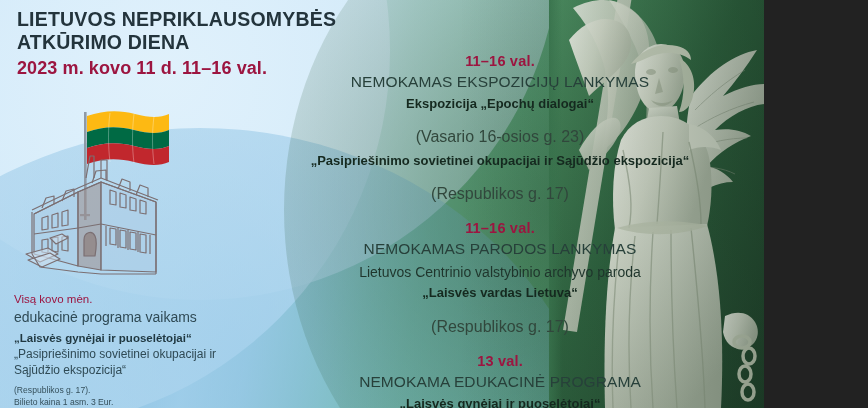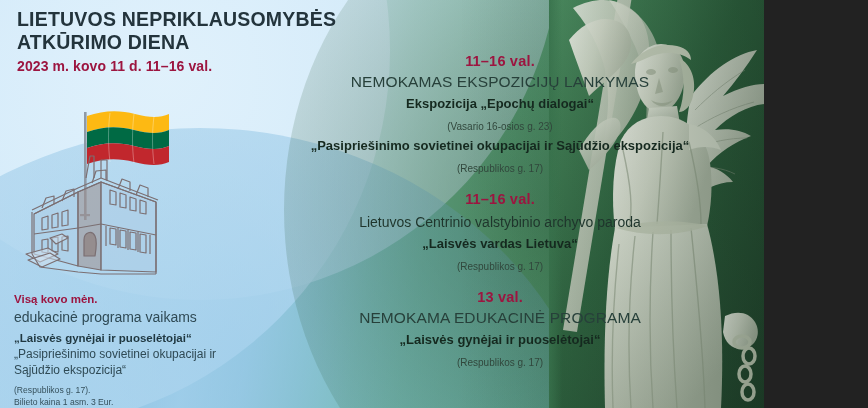--- a/index.html
+++ b/index.html
@@ -94,21 +94,21 @@
   .title-2{
     margin-top:4px;
     font-size:16.5px;
     font-weight:normal;
     letter-spacing:.2px;
     color:#32454d;
     text-transform:uppercase;
   }
   .title-date{
     margin-top:5px;
-    font-size:14px;
+    font-size:18px;
     font-weight:bold;
     color:#9c1540;
     letter-spacing:.1px;
   }
 
   
   .illus{
     position:absolute;
     left:6px; top:104px;
     width:190px; height:185px;
@@ -117,21 +117,21 @@
 
   
   .info{
     position:absolute;
     left:14px; top:292px;
     width:250px;
     color:#2d4650;
   }
   .info-h{
     font-size:11.5px;
-    font-weight:bold;
+    font-weight:normal;
     color:#9c1540;
     line-height:1.35;
   }
   .info-sub{
     font-size:14px;
     line-height:1.4;
     color:#2f4a55;
   }
   .info-bold{
     margin-top:3px;
@@ -186,22 +186,22 @@
     line-height:1.25;
   }
   .b-plain{
     margin-top:4px;
     font-size:14px;
     font-weight:normal;
     color:#1f352c;
     line-height:1.3;
   }
   .b-addr{
-    margin-top:8px;
-    font-size:10px;
+    margin-top:14px;
+    font-size:16px;
     font-weight:normal;
     color:#31473c;
     line-height:1.4;
   }
 </style>
 </head>
 <body>
 
 <div class="poster">
 
@@ -416,20 +416,21 @@
       <div class="blk">
         <div class="b-time">11–16 val.</div>
         <div class="b-kind">NEMOKAMAS EKSPOZICIJŲ LANKYMAS</div>
         <div class="b-name">Ekspozicija „Epochų dialogai“</div>
         <div class="b-addr">(Vasario 16-osios g. 23)</div>
         <div class="b-name">„Pasipriešinimo sovietinei okupacijai ir Sąjūdžio ekspozicija“</div>
         <div class="b-addr">(Respublikos g. 17)</div>
       </div>
       <div class="blk">
         <div class="b-time">11–16 val.</div>
+        <div class="b-kind">NEMOKAMAS PARODOS LANKYMAS</div>
         <div class="b-plain">Lietuvos Centrinio valstybinio archyvo paroda</div>
         <div class="b-name">„Laisvės vardas Lietuva“</div>
         <div class="b-addr">(Respublikos g. 17)</div>
       </div>
       <div class="blk">
         <div class="b-time">13 val.</div>
         <div class="b-kind">NEMOKAMA EDUKACINĖ PROGRAMA</div>
         <div class="b-name">„Laisvės gynėjai ir puoselėtojai“</div>
         <div class="b-addr">(Respublikos g. 17)</div>
       </div>

